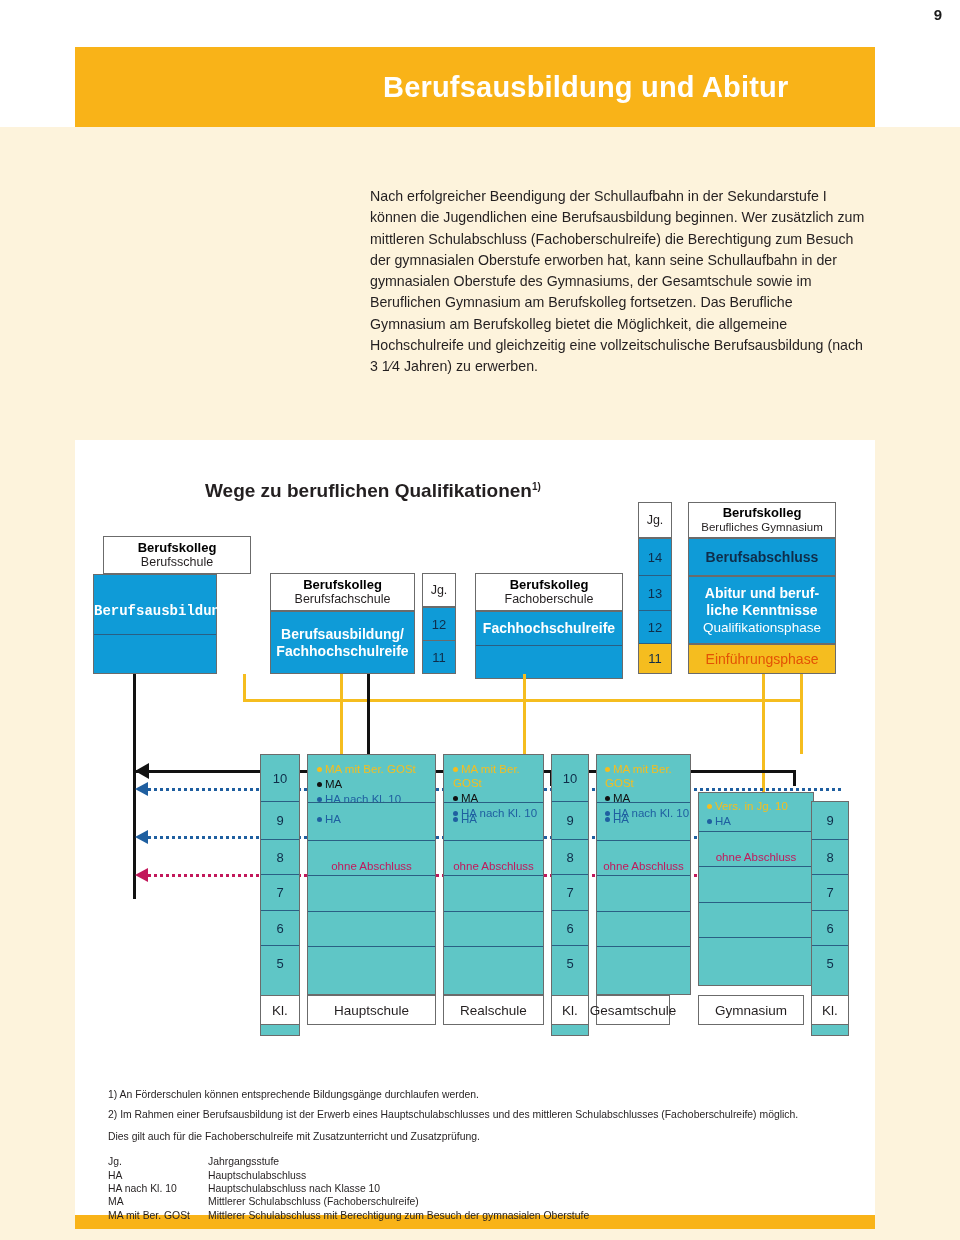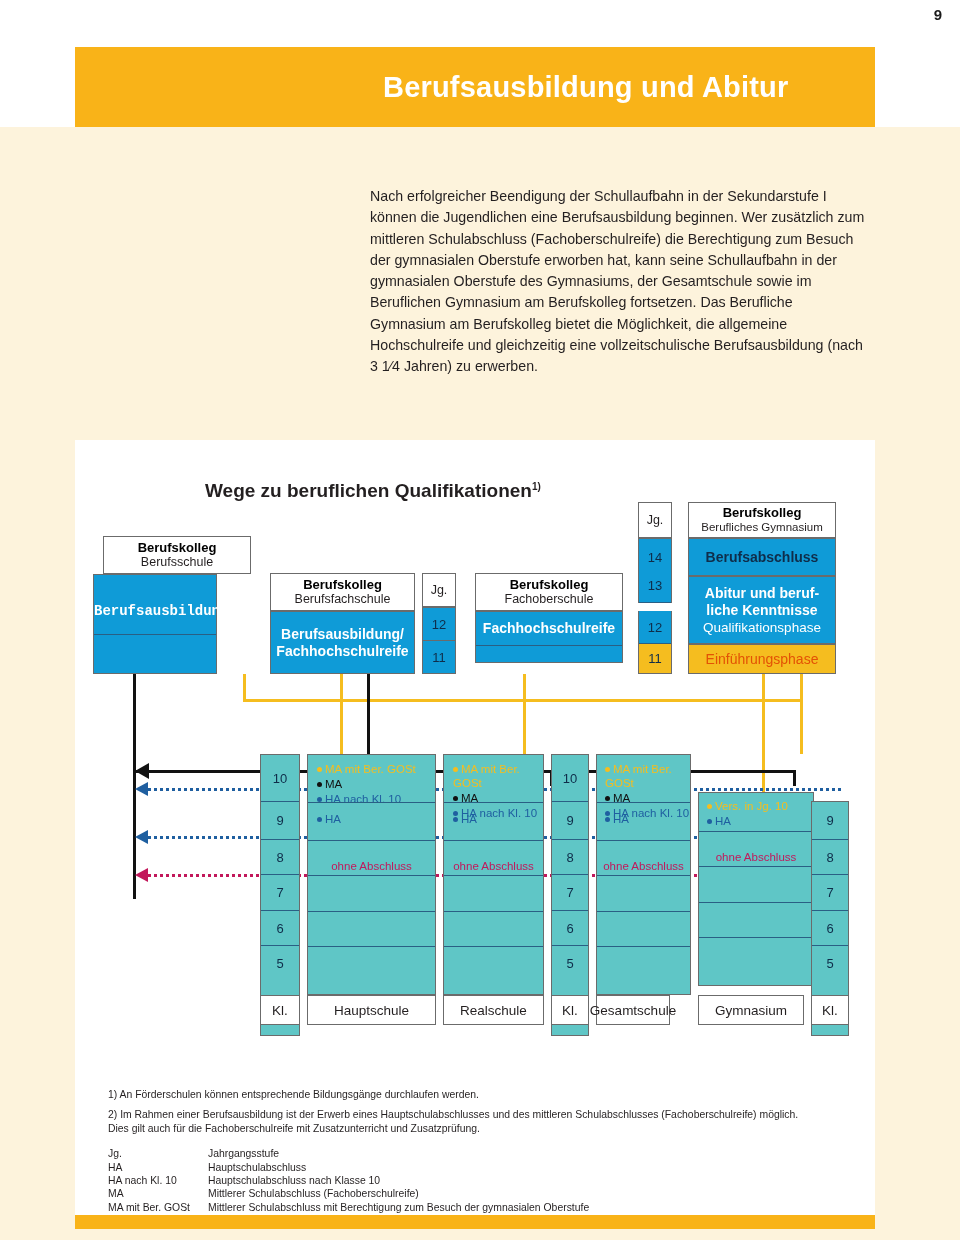--- a/index.html
+++ b/index.html
@@ -172,33 +172,33 @@
     <span>12</span>
   </div>
   <div class="jgcell blue bot" style="left:347px; top:201px; width:34px; height:33px;">
     <span>11</span>
   </div>
 
   <div class="box hdr" style="left:400px; top:133px; width:148px; height:38px;">
     <div class="l1">Berufskolleg</div>
     <div class="l2">Fachoberschule</div>
   </div>
-  <div class="box blue bodytxt" style="left:400px; top:171px; width:148px; height:52px;">
+  <div class="box blue bodytxt" style="left:400px; top:171px; width:148px; height:68px;">
     <div class="sep" style="top:33px;"></div>
     <span class="w-bold" style="position:absolute; top:8px; left:0; width:100%;">Fachhochschulreife</span>
   </div>
 
   <div class="box hdr" style="left:563px; top:62px; width:34px; height:36px;">
     <div class="l2">Jg.</div>
   </div>
   <div class="jgcell blue top" style="left:563px; top:98px; width:34px; height:38px;">
     <span>14</span>
     <span class="divline"></span>
   </div>
-  <div class="jgcell blue" style="left:563px; top:128px; width:34px; height:35px;justify-content:center;">
+  <div class="jgcell blue" style="left:563px; top:136px; width:34px; height:35px;justify-content:center;">
     <span>13</span>
     <span class="divline"></span>
   </div>
   <div class="jgcell blue" style="left:563px; top:171px; width:34px; height:33px;">
     <span>12</span>
     <span class="divline"></span>
   </div>
   <div class="jgcell yellow bot" style="left:563px; top:204px; width:34px; height:30px;">
     <span>11</span>
   </div>
@@ -372,21 +372,21 @@
     <div style="position:absolute; top:144px; left:0; width:100%; height:35px; display:flex; align-items:center; justify-content:center; font-size:13px; color:#0f2d4a;">5</div>
   </div>
   <div class="schoolname" style="left:736px; top:555px; width:38px; height:30px;">Kl.</div>
 
 </div>
 
 <div class="panel-orange-foot"></div>
 
 <div class="foot">
   <p>1) An Förderschulen können entsprechende Bildungsgänge durchlaufen werden.</p>
-  <p style="margin-bottom:0;">2) Im Rahmen einer Berufsausbildung ist der Erwerb eines Hauptschulabschlusses und des mittleren Schulabschlusses (Fachoberschulreife) möglich.</p>
+  <p style="margin-bottom:8px;">2) Im Rahmen einer Berufsausbildung ist der Erwerb eines Hauptschulabschlusses und des mittleren Schulabschlusses (Fachoberschulreife) möglich.</p>
   <p>Dies gilt auch für die Fachoberschulreife mit Zusatzunterricht und Zusatzprüfung.</p>
   <div class="abbr">
     <div class="row">
       <span class="k1">Jg.</span>
       <span>Jahrgangsstufe</span>
     </div>
     <div class="row">
       <span class="k1">HA</span>
       <span>Hauptschulabschluss</span>
     </div>

